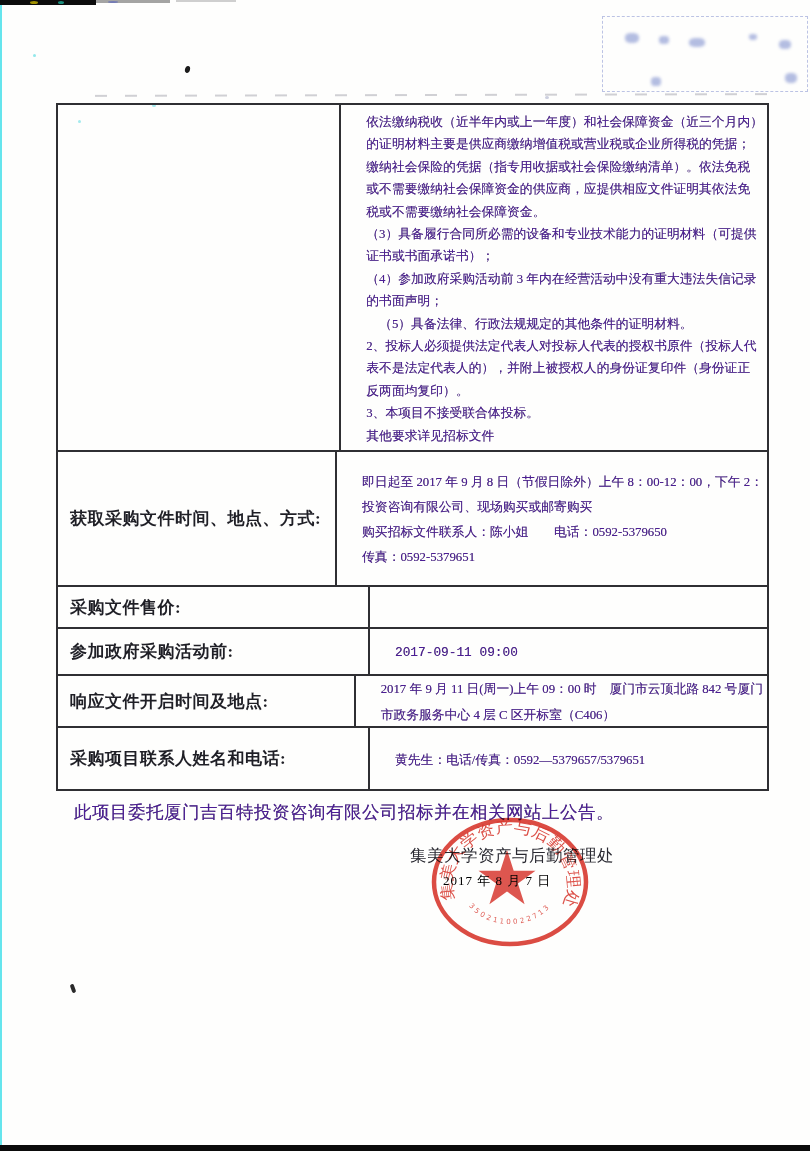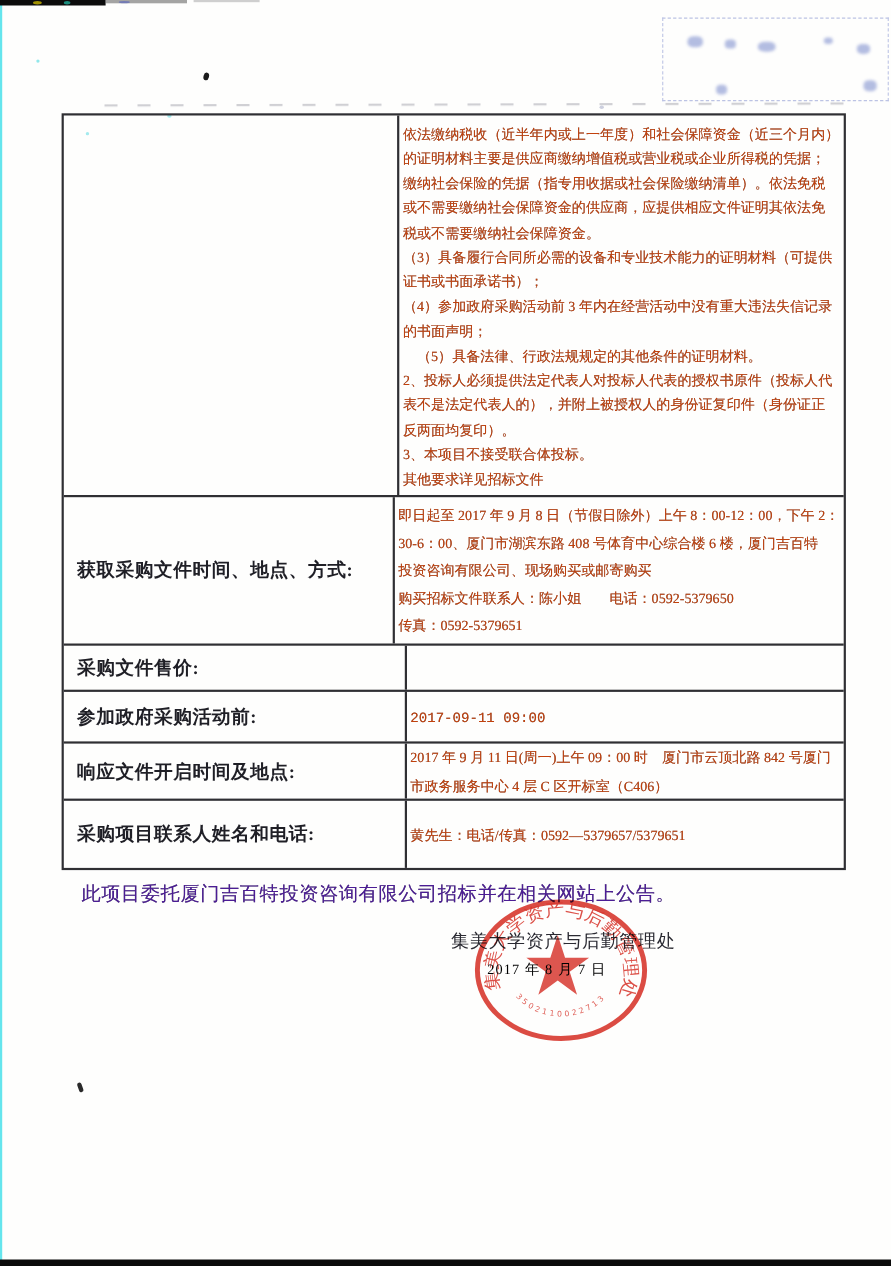--- a/index.html
+++ b/index.html
@@ -32,21 +32,21 @@
   }
   .row{display:flex;box-sizing:border-box;}
   .row + .row{border-top:2px solid #2f2f33;}
   .cell{box-sizing:border-box;}
   .cell.label{
     width:312px;border-right:2px solid #2f2f33;
     display:flex;align-items:center;padding-left:12px;
     font-size:17px;font-weight:bold;color:#1f1f26;letter-spacing:.5px;
   }
   .cell.content{
-    flex:1;padding:6px 4px 4px 3px;font-size:12.8px;color:#c2410c;
+    flex:1;padding:6px 4px 4px 25px;font-size:12.8px;color:#4c1d95;
     display:flex;flex-direction:column;justify-content:center;
     text-shadow:0 0 .4px rgba(70,70,80,.7);
   }
   .ln{white-space:nowrap;}
   .r0{height:345px;} .r0 .content{justify-content:flex-start;padding-top:6px;} .r0 .ln{line-height:22.4px;}
   .r1{height:135px;} .r1 .ln{line-height:25px;}
   .r2{height:42px;}  .r2 .ln{line-height:16px;}
   .r3{height:47px;}  .r3 .ln{line-height:16px;font-family:Liberation Mono, monospace;}
   .r4{height:52px;}  .r4 .ln{line-height:26px;}
   .r5{height:63px;}  .r5 .ln{line-height:16px;}
@@ -108,21 +108,20 @@
           <div class="ln">表不是法定代表人的），并附上被授权人的身份证复印件（身份证正</div>
           <div class="ln">反两面均复印）。</div>
           <div class="ln">3、本项目不接受联合体投标。</div>
           <div class="ln">其他要求详见招标文件</div>
         </div>
     </div>
     <div class="row r1">
       <div class="cell label">获取采购文件时间、地点、方式:</div>
       <div class="cell content">
           <div class="ln">即日起至 2017 年 9 月 8 日（节假日除外）上午 8：00-12：00，下午 2：</div>
-          <div class="ln">30-6：00、厦门市湖滨东路 408 号体育中心综合楼 6 楼，厦门吉百特</div>
           <div class="ln">投资咨询有限公司、现场购买或邮寄购买</div>
           <div class="ln">购买招标文件联系人：陈小姐　　电话：0592-5379650</div>
           <div class="ln">传真：0592-5379651</div>
         </div>
     </div>
     <div class="row r2">
       <div class="cell label">采购文件售价:</div>
     </div>
     <div class="row r3">
       <div class="cell label">参加政府采购活动前:</div>

